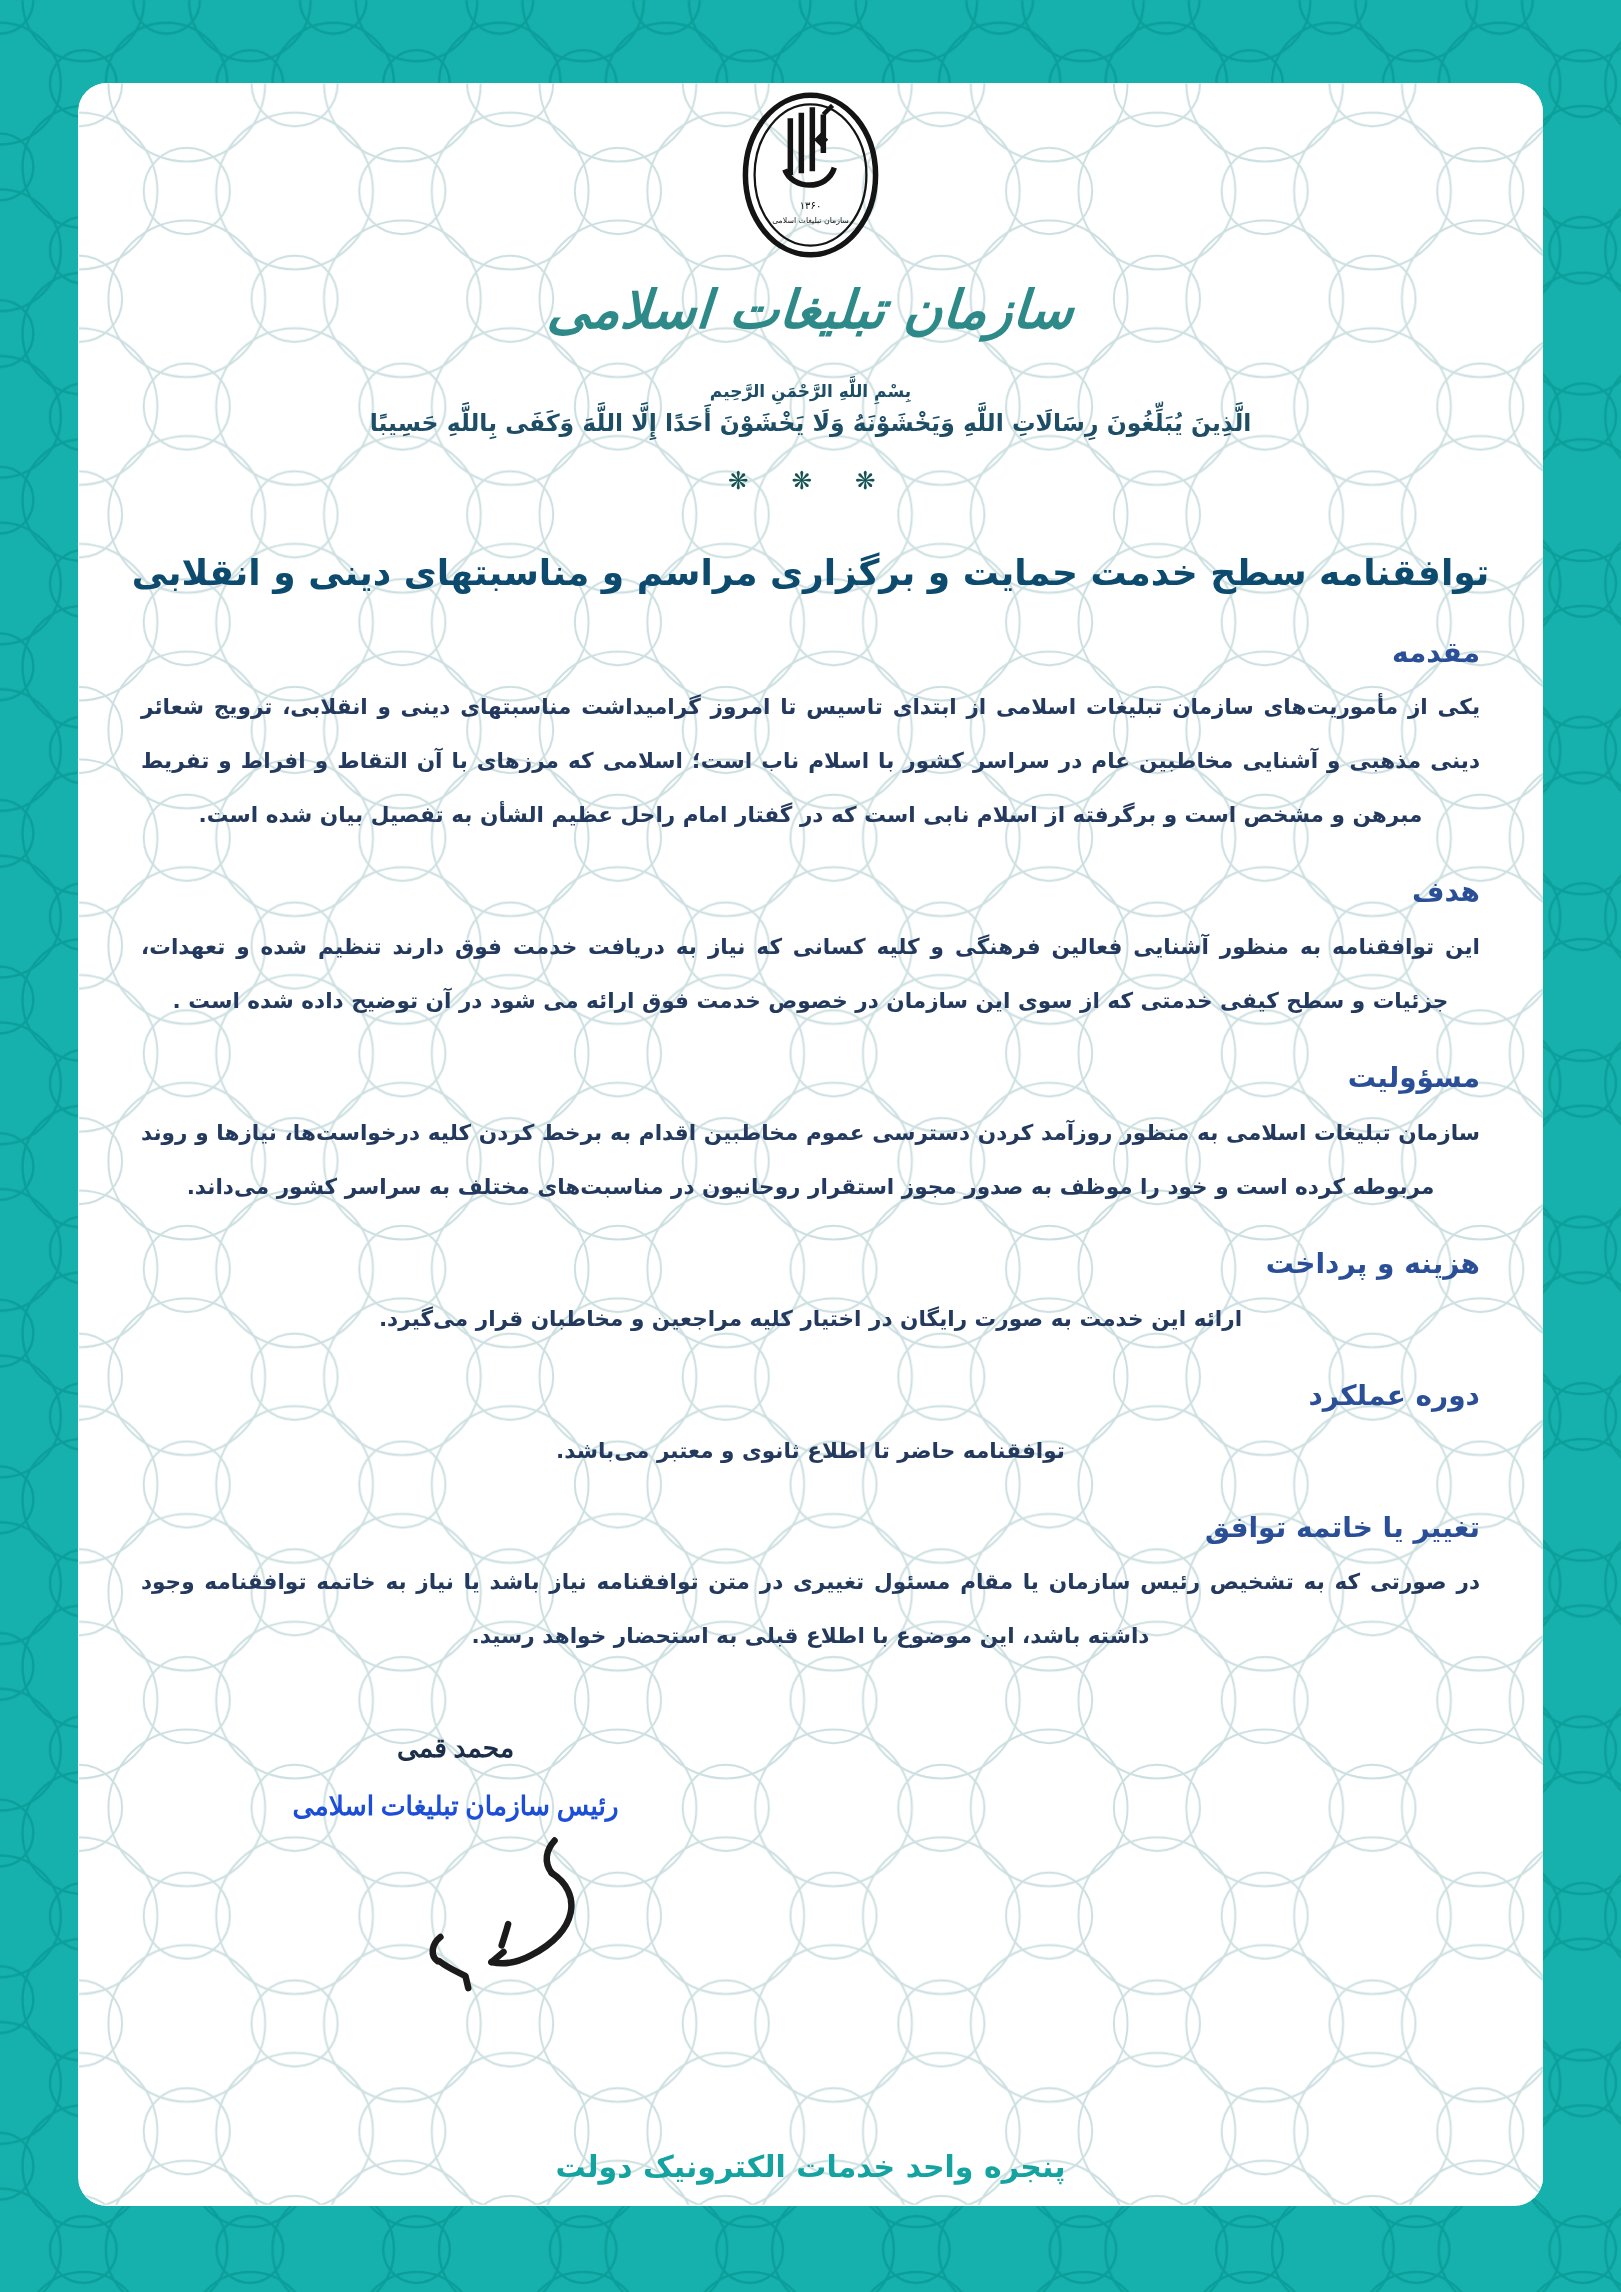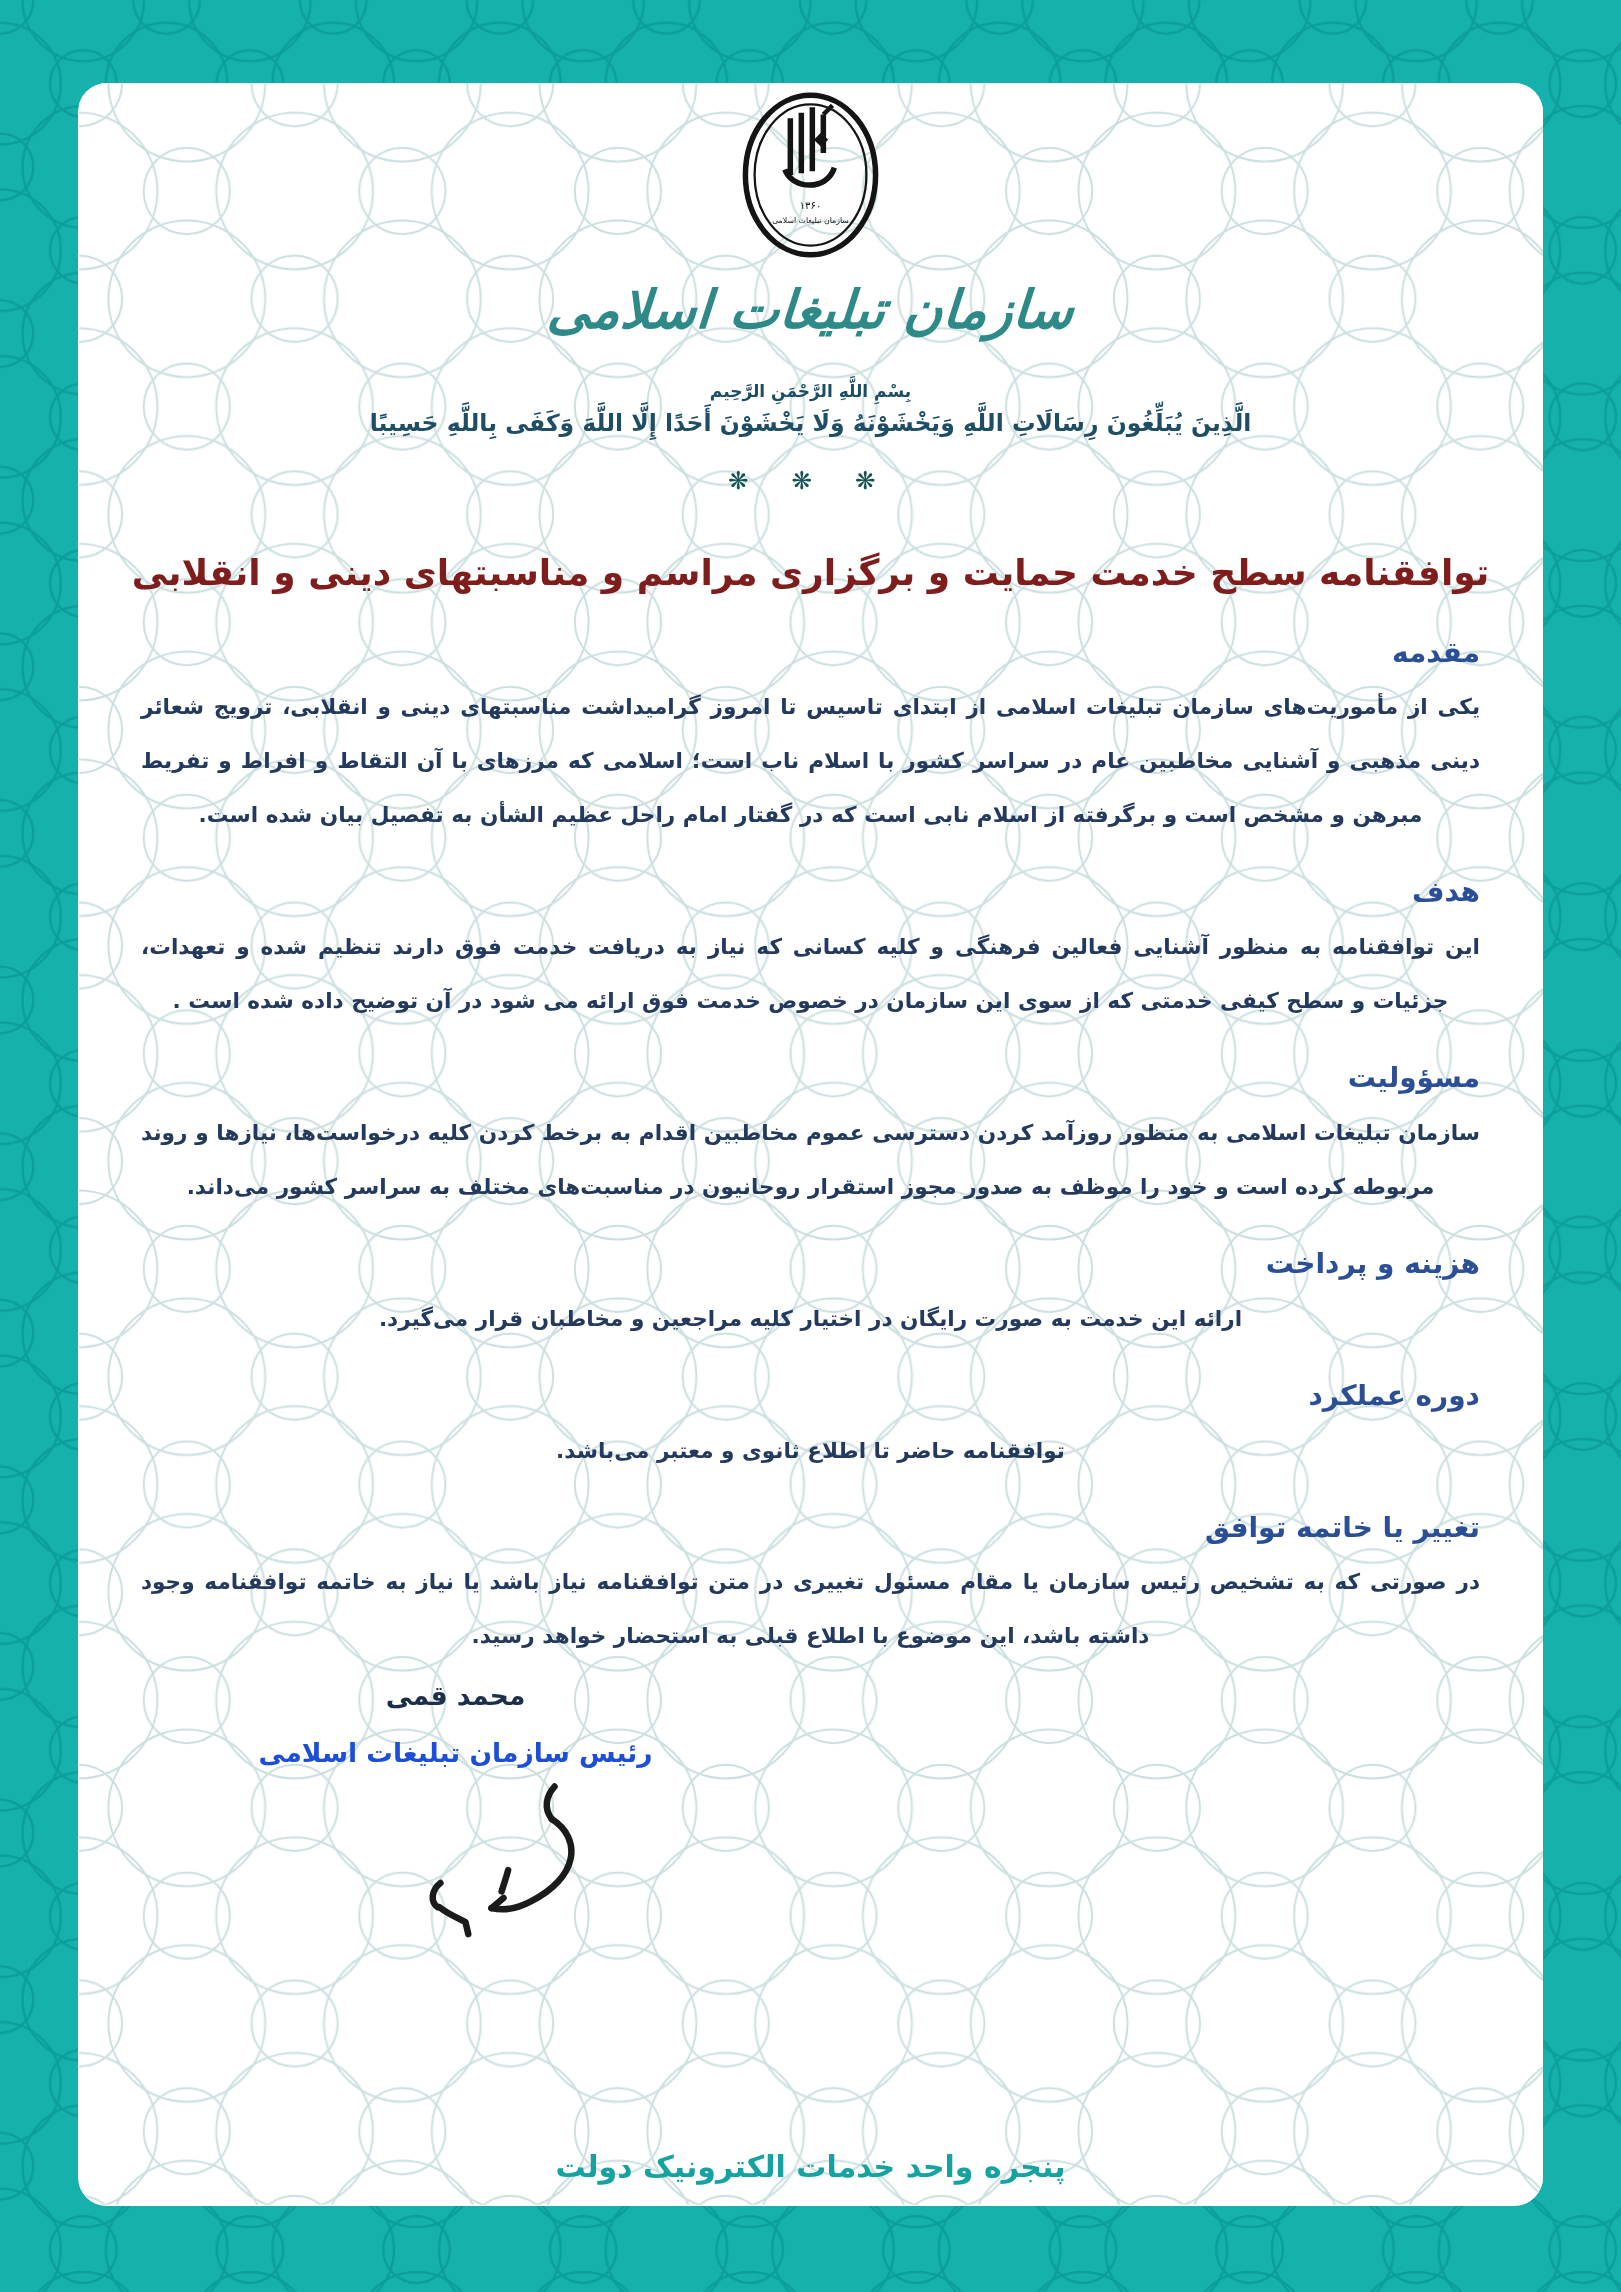--- a/index.html
+++ b/index.html
@@ -24,36 +24,36 @@
     margin-top:3.9px; height:86px; line-height:86px;
     font-size:53px; font-weight:bold; font-style:italic;
     color:#2e8a88; letter-spacing:-1px; transform:skewX(-4deg);
   }
 
   .bismillah{ margin-top:28px; font-size:17px; font-weight:bold; color:#1d4e66; }
   .verse{ margin-top:7.8px; font-size:23.5px; font-weight:bold; color:#1d4e66; }
   .ornament{ margin-top:29px; font-size:24.5px; color:#155252; letter-spacing:17.6px; }
 
   .doc-title{
-    margin-top:57px; font-size:36px; font-weight:bold; color:#7f1d1d;
+    margin-top:57px; font-size:36px; font-weight:bold; color:#0c4a6e;
     letter-spacing:-0.5px;
   }
 
   .sections{ margin-top:43px; padding:0 63px; position:relative; }
   .sec{ margin-bottom:33px; }
   .sec h2{
     text-align:right; font-size:28px; font-weight:bold; color:#2b4f97;
     margin-bottom:11.8px;
   }
   .sec p{
     font-size:21.6px; font-weight:bold; color:#233a5e;
     line-height:54px; text-align:justify; text-align-last:center;
   }
 
-  .sig-block{ position:absolute; left:167px; top:1597px; width:421px; text-align:center; }
+  .sig-block{ position:absolute; left:167px; top:1649px; width:421px; text-align:center;font-family:Liberation Serif, serif; }
   .sig-name{ font-size:26.5px; font-weight:bold; color:#1c2e49; }
   .sig-role{ margin-top:25.5px; font-size:26.5px; font-weight:bold; color:#1d4ed8; }
   .scribble{ display:block; margin:13.7px auto 0 auto; transform:translateX(54px); }
 
   .footer-line{
     position:absolute; left:0; right:0; bottom:22px; text-align:center;
     font-size:30px; font-weight:bold; color:#14a3a0; letter-spacing:-0.5px;
   }
 </style>
 </head>

